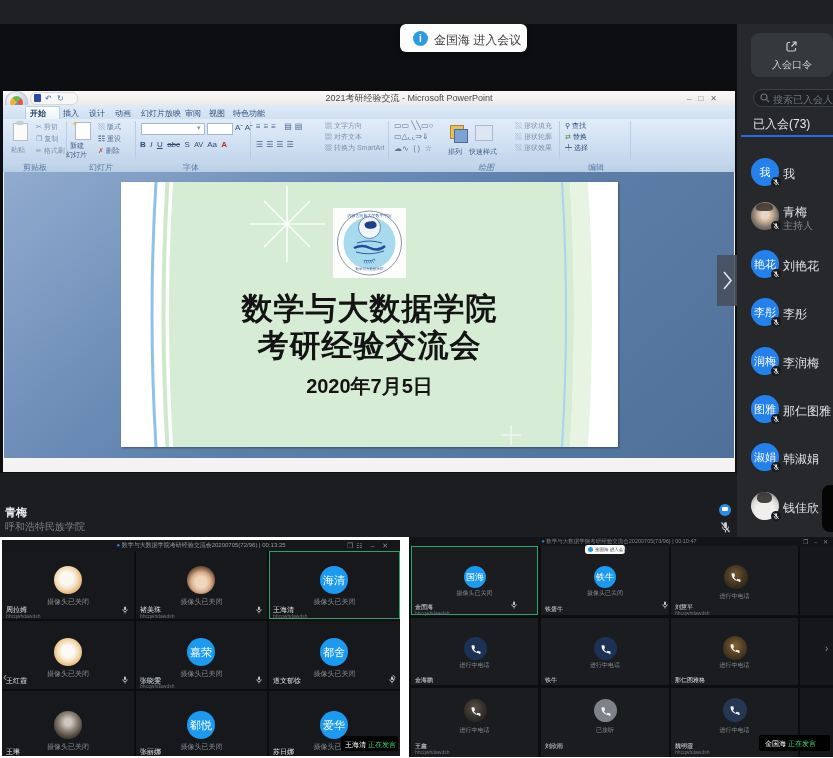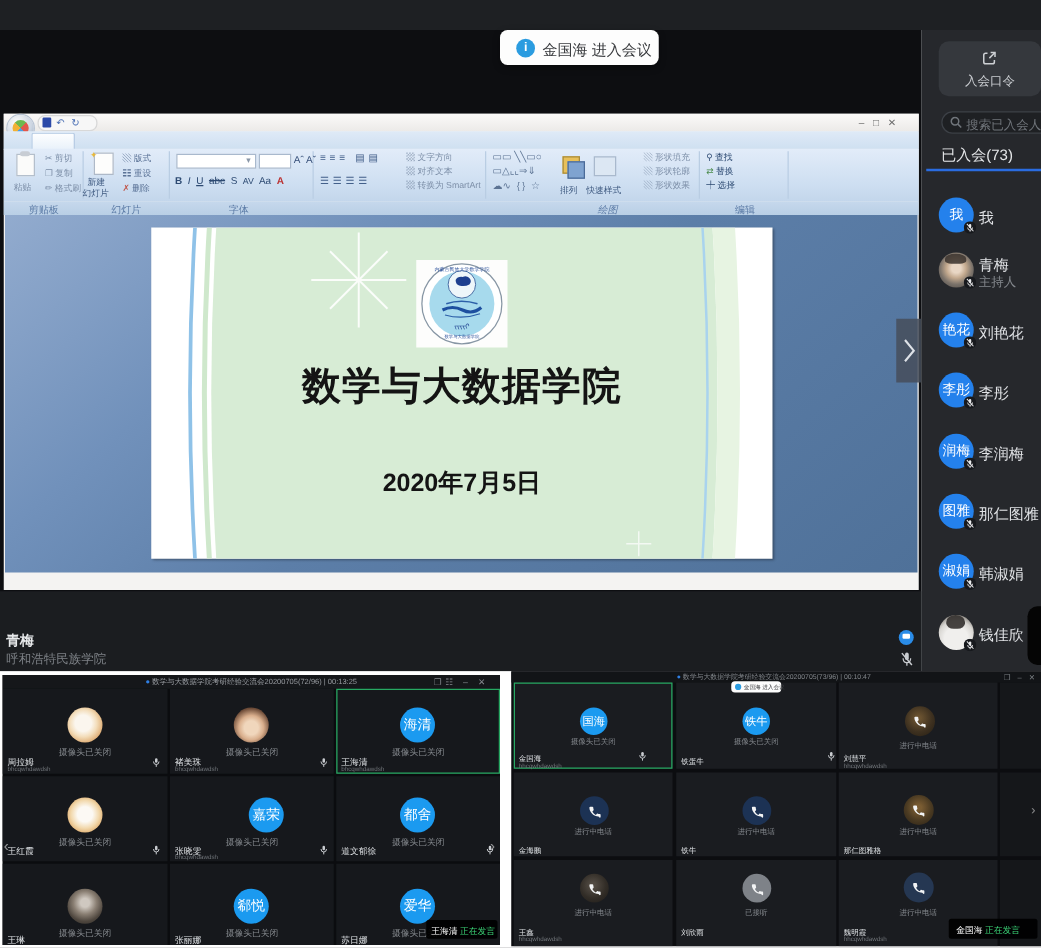--- a/index.html
+++ b/index.html
@@ -12,32 +12,43 @@
 <div id="stage">
 
 <div class="abs" id="topbar" style="left:0;top:0;width:833px;height:24px;background:#1e2023;"></div>
 
 <div class="abs" id="main" style="left:0;top:24px;width:737px;height:513px;background:#0d0e11;"></div>
 <div class="abs" id="strip" style="left:0;top:473px;width:737px;height:64px;background:#1b1d20;"></div>
 
 <div class="abs" id="ppt" style="left:3px;top:91px;width:732px;height:381px;background:#f4f3f2;">
 
   <div class="abs" style="left:0;top:0;width:732px;height:14px;background:linear-gradient(#fbfaf9,#eceae8);"></div>
+  <div class="abs" style="left:40px;top:0;width:732px;height:14px;text-align:center;font-size:9px;line-height:14px;color:#4a4a4a;">2021考研经验交流 - Microsoft PowerPoint</div>
   <div class="abs" style="left:684px;top:3px;width:50px;height:10px;color:#6a6a6a;font-size:8px;letter-spacing:7px;">–□✕</div>
 
   <div class="abs" style="left:3px;top:1px;width:21px;height:21px;border-radius:50%;background:radial-gradient(circle at 35% 30%,#fdfdfd,#cdd6e2 60%,#93a5bd);box-shadow:0 0 0 1px #b8c4d4;"></div>
       <div class="abs" style="left:7px;top:5px;width:13px;height:13px;border-radius:50%;background:conic-gradient(#e2574c 0 25%,#4d9de0 0 50%,#f2b134 0 75%,#6fb84f 0);transform:rotate(45deg);"></div>
 
   <div class="abs" style="left:27px;top:1px;width:46px;height:11px;background:#f7f7f7;border:1px solid #d8d8d8;border-radius:6px;"></div>
   <div class="abs" style="left:31px;top:3px;width:7px;height:8px;background:#2b49a8;border-radius:1px;"></div>
   <div class="abs" style="left:42px;top:3px;color:#4a6fb5;font-size:8px;">↶</div>
   <div class="abs" style="left:54px;top:3px;color:#4a6fb5;font-size:8px;">↻</div>
 
   <div class="abs" style="left:0;top:14px;width:732px;height:14px;background:linear-gradient(#dfeaf7,#cfe0f1);border-bottom:1px solid #bdd2e8;"></div>
   <div class="abs" style="left:22px;top:15px;width:33px;height:13px;background:linear-gradient(#fdfeff,#e8f1fa);border:1px solid #b9cde5;border-bottom:none;border-radius:2px 2px 0 0;"></div>
+  <div class="abs" style="left:0;top:17px;width:732px;height:11px;font-size:8px;color:#33507a;">
+    <span class="abs" style="left:27px;color:#1f3864;font-weight:bold;">开始</span>
+    <span class="abs" style="left:60px;">插入</span>
+    <span class="abs" style="left:86px;">设计</span>
+    <span class="abs" style="left:112px;">动画</span>
+    <span class="abs" style="left:138px;">幻灯片放映</span>
+    <span class="abs" style="left:182px;">审阅</span>
+    <span class="abs" style="left:206px;">视图</span>
+    <span class="abs" style="left:230px;">特色功能</span>
+  </div>
 
   <div class="abs" id="ribbon" style="left:0;top:28px;width:732px;height:42px;background:linear-gradient(#e2ecf9,#cddef1 70%,#c3d6eb);font-size:7px;color:#7d8fa8;">
     <div class="abs" style="left:63px;top:2px;width:1px;height:38px;background:#b9cde3;"></div>
     <div class="abs" style="left:132px;top:2px;width:1px;height:38px;background:#b9cde3;"></div>
     <div class="abs" style="left:247px;top:2px;width:1px;height:38px;background:#b9cde3;"></div>
     <div class="abs" style="left:385px;top:2px;width:1px;height:38px;background:#b9cde3;"></div>
     <div class="abs" style="left:556px;top:2px;width:1px;height:38px;background:#b9cde3;"></div>
     <div class="abs" style="left:627px;top:2px;width:1px;height:38px;background:#b9cde3;"></div>
 
     <div class="abs" style="left:10px;top:4px;width:13px;height:16px;background:#fbfbfa;border:1px solid #b4bfcc;"></div>
@@ -120,20 +131,21 @@
       <circle cx="248.5" cy="45.5" r="11" fill="#eef6fa" stroke="#4a6fa5" stroke-width=".8"></circle>
       <path d="M243.5 42 Q245 39 249 39.5 Q253 38 255 41 Q256.5 43.5 254.5 45.5 Q251 47.5 247 46.5 Q243.5 46 243.5 42 Z" fill="#1d3f8f"></path>
       <path d="M236 61 Q248 57 261 61" fill="none" stroke="#2c5fa8" stroke-width="1.2"></path>
       <path d="M233 66 Q241 62 249 66 Q257 70 264 64" fill="none" stroke="#1d4f9f" stroke-width="2.5"></path>
       <path d="M235 70 Q249 74 263 69" fill="none" stroke="#2c5fa8" stroke-width="1"></path>
       <text x="248.5" y="35" font-size="4" fill="#35589f" text-anchor="middle">内蒙古民族大学数学学院</text>
       <text x="248.5" y="81" font-size="6" fill="#1d3f8f" text-anchor="middle">ᡕᡕᡕᡕᡳ</text>
       <text x="248.5" y="88" font-size="3.5" fill="#35589f" text-anchor="middle">数学与大数据学院</text>
     </svg>
     <div class="abs" style="left:0;top:106px;width:497px;text-align:center;font-size:31px;font-weight:bold;color:#141414;letter-spacing:1px;">数学与大数据学院</div>
+    <div class="abs" style="left:0;top:143px;width:497px;text-align:center;font-size:31px;font-weight:bold;color:#141414;letter-spacing:1px;">考研经验交流会</div>
     <div class="abs" style="left:0;top:191px;width:497px;text-align:center;font-size:20px;font-weight:bold;color:#141414;">2020年7月5日</div>
   </div>
 
 </div>
 
 <div class="abs" style="left:400px;top:24px;width:127px;height:28px;background:#fdfdfd;border-radius:6px;box-shadow:0 2px 6px rgba(0,0,0,.35);"></div>
 <div class="abs" style="left:413px;top:31px;width:15px;height:15px;border-radius:50%;background:#2b9ce0;color:#fff;font-size:10px;font-weight:bold;text-align:center;line-height:15px;">i</div>
 <div class="abs" style="left:434px;top:32px;color:#37393c;font-size:12px;">金国海 进入会议</div>
 
 <div class="abs" style="left:5px;top:505px;color:#e8eaec;font-size:11px;font-weight:bold;">青梅</div>
@@ -266,21 +278,21 @@
   <div class="abs" style="left:267px;top:81px;width:131px;height:68px;background:#16181c;"></div>
   <div class="abs" style="left:0;top:151px;width:132px;height:65px;background:#16181c;"></div>
   <div class="abs" style="left:134px;top:151px;width:131px;height:65px;background:#16181c;"></div>
   <div class="abs" style="left:267px;top:151px;width:131px;height:65px;background:#16181c;"></div>
 
   <div class="abs" style="left:52px;top:26px;width:28px;height:28px;border-radius:50%;background:radial-gradient(circle at 45% 45%,#fbf6ee 30%,#f3ddba 50%,#e0b079 72%,#c08a4a);"></div>
   <div class="abs" style="left:185px;top:26px;width:28px;height:28px;border-radius:50%;background:radial-gradient(circle at 50% 58%,#f0d6bc 26%,#d9ae8c 46%,#6e4c38 72%,#47332a);"></div>
   <div class="abs" style="left:318px;top:26px;width:28px;height:28px;border-radius:50%;background:#1b9af0;color:#fff;font-size:11px;text-align:center;line-height:28px;">海清</div>
 
   <div class="abs" style="left:52px;top:98px;width:28px;height:28px;border-radius:50%;background:radial-gradient(circle at 50% 48%,#fcf9f4 30%,#f2d9ae 55%,#dfac6c 78%,#bd8845);"></div>
-  <div class="abs" style="left:185px;top:98px;width:28px;height:28px;border-radius:50%;background:#1b9af0;color:#fff;font-size:11px;text-align:center;line-height:28px;margin-left:12px;">嘉荣</div>
+  <div class="abs" style="left:185px;top:98px;width:28px;height:28px;border-radius:50%;background:#1b9af0;color:#fff;font-size:11px;text-align:center;line-height:28px;">嘉荣</div>
   <div class="abs" style="left:318px;top:98px;width:28px;height:28px;border-radius:50%;background:#1b9af0;color:#fff;font-size:11px;text-align:center;line-height:28px;">都舍</div>
 
   <div class="abs" style="left:52px;top:171px;width:28px;height:28px;border-radius:50%;background:radial-gradient(circle at 50% 40%,#cfc8c0 16%,#8a7f73 42%,#4e463e 68%,#2b2824);"></div>
   <div class="abs" style="left:185px;top:171px;width:28px;height:28px;border-radius:50%;background:#1b9af0;color:#fff;font-size:11px;text-align:center;line-height:28px;">郗悦</div>
   <div class="abs" style="left:318px;top:171px;width:28px;height:28px;border-radius:50%;background:#1b9af0;color:#fff;font-size:11px;text-align:center;line-height:28px;">爱华</div>
 
   <div class="abs" style="left:0;top:57px;width:132px;text-align:center;color:#85898e;font-size:7px;">摄像头已关闭</div>
   <div class="abs" style="left:134px;top:57px;width:131px;text-align:center;color:#85898e;font-size:7px;">摄像头已关闭</div>
   <div class="abs" style="left:267px;top:57px;width:131px;text-align:center;color:#85898e;font-size:7px;">摄像头已关闭</div>
   <div class="abs" style="left:0;top:129px;width:132px;text-align:center;color:#85898e;font-size:7px;">摄像头已关闭</div>

